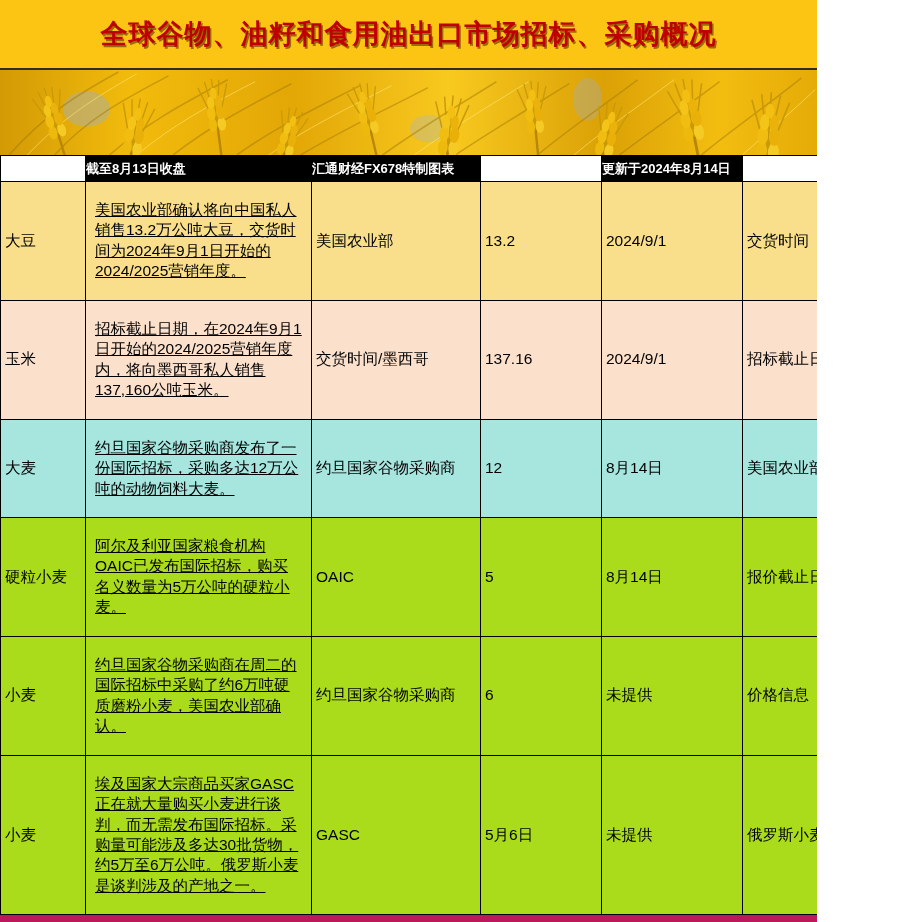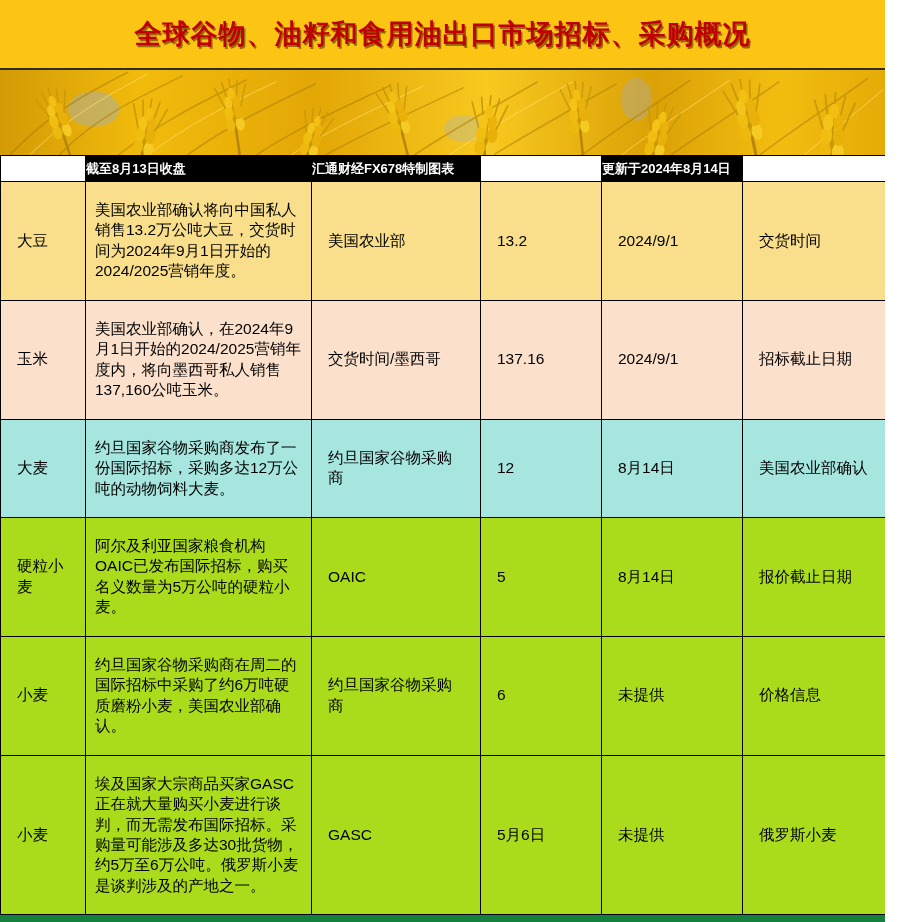--- a/index.html
+++ b/index.html
@@ -2,21 +2,21 @@
 <html><head>
 <meta charset="utf-8">
 <style>
   * { margin: 0; padding: 0; box-sizing: border-box; }
   html, body { background: #ffffff; }
   body {
     width: 897px; height: 922px;
     font-family: "Liberation Sans", sans-serif;
     color: #000;
   }
-  .page { width: 885px; height: 922px; overflow: hidden; background: #15803d; }
+  .page { width: 817px; height: 922px; overflow: hidden; background: #be185d; }
 
   
   .title-bar {
     height: 68px; background: #FDC513;
     display: flex; align-items: center; justify-content: center;
   }
   .title-bar h1 {
     font-family: "DejaVu Serif", serif;
     font-size: 27px; font-weight: bold; color: #C00000;
     letter-spacing: 1px;
@@ -40,23 +40,23 @@
     text-align: left; vertical-align: middle;
     overflow: hidden;
   }
   .meta-row td { height: 26px; font-size: 13px; font-weight: bold; background: #fff; }
   .meta-black { background: #000 !important; color: #fff; }
   .header-row th {
     height: 47px; background: #A0A0A0;
     font-size: 18px; font-weight: bold; color: #000;
   }
   tbody td {
-    font-size: 15.5px; line-height: 1.32; padding: 2px 16px; color: #000;
+    font-size: 15.5px; line-height: 1.32; padding: 2px 4px; color: #000;
   }
-  td.c-details { padding: 18px 9px; }
+  td.c-details { padding: 18px 9px; text-decoration: underline; }
 </style>
 </head>
 <body>
 
 <div class="page">
 
   <div class="title-bar">
     <h1>全球谷物、油籽和食用油出口市场招标、采购概况</h1>
   </div>
 
@@ -146,21 +146,21 @@
         <tr style="background: rgb(249, 223, 139); height: 100px;">
     <td class="c-variety">大豆</td>
     <td class="c-details">美国农业部确认将向中国私人销售13.2万公吨大豆，交货时间为2024年9月1日开始的2024/2025营销年度。</td>
     <td class="c-party">美国农业部</td>
     <td class="c-qty">13.2</td>
     <td class="c-deadline">2024/9/1</td>
     <td class="c-note">交货时间</td>
   </tr>
         <tr style="background: rgb(251, 224, 204); height: 100px;">
     <td class="c-variety">玉米</td>
-    <td class="c-details">美国农业部确认，在2024年9月1日开始的2024/2025营销年度内，将向墨西哥私人销售137,160公吨玉米。</td>
+    <td class="c-details">招标截止日期，在2024年9月1日开始的2024/2025营销年度内，将向墨西哥私人销售137,160公吨玉米。</td>
     <td class="c-party">交货时间/墨西哥</td>
     <td class="c-qty">137.16</td>
     <td class="c-deadline">2024/9/1</td>
     <td class="c-note">招标截止日期</td>
   </tr>
         <tr style="background: rgb(166, 230, 223); height: 79px;">
     <td class="c-variety">大麦</td>
     <td class="c-details">约旦国家谷物采购商发布了一份国际招标，采购多达12万公吨的动物饲料大麦。</td>
     <td class="c-party">约旦国家谷物采购商</td>
     <td class="c-qty">12</td>

